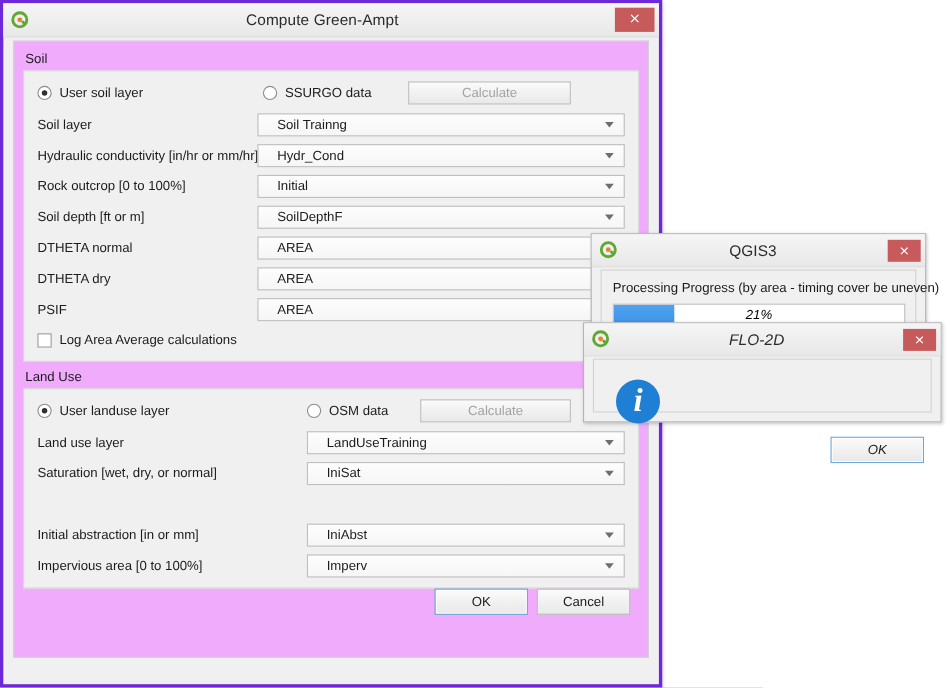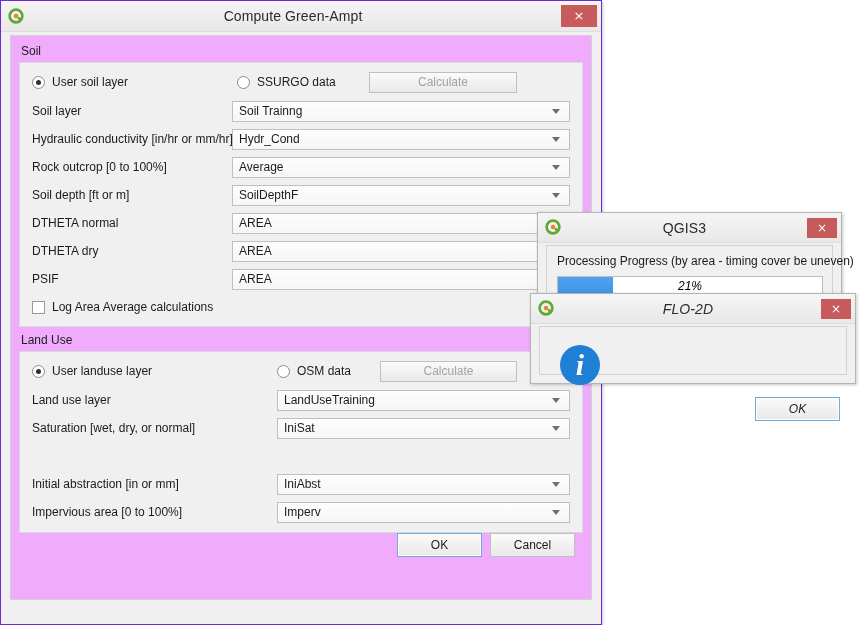--- a/index.html
+++ b/index.html
@@ -69,21 +69,21 @@
     line-height: 20px;
     font-size: 12px;
   }
 
   
   #main-dialog {
     left: 0px;
     top: 0px;
     width: 602px;
     height: 625px;
-    border: 1px solid #6d28d9;
+    border: 3px solid #6d28d9;
     background: #f0f0f0;
   }
   #main-dialog .titlebar { height: 31px; }
   .dlg-body {
     position: absolute;
     left: 9px;
     top: 34px;
     right: 9px;
     bottom: 24px;
     background: #f0abfc;
@@ -157,21 +157,21 @@
   .combo {
     height: 21px;
     background: linear-gradient(to bottom, #fdfdfd 0%, #f6f6f6 100%);
     border: 1px solid #bfbfbf;
     box-sizing: border-box;
     position: relative;
     display: flex;
     align-items: center;
     font-size: 12px;
     color: #1b1b1b;
-    padding-left: 6px;
+    padding-left: 17px;
     cursor: pointer;
   }
   .combo .arrow {
     position: absolute;
     right: 9px;
     top: 50%;
     margin-top: -2px;
     width: 0; height: 0;
     border-left: 4.5px solid transparent;
     border-right: 4.5px solid transparent;
@@ -323,21 +323,21 @@
           <span class="row-label">Hydraulic conductivity [in/hr or mm/hr]</span>
           <span class="combo" style="position:absolute; left:200px; right:0px;">
             <span>Hydr_Cond</span>
             <span class="arrow"></span>
           </span>
         </div>
 
         <div class="row" style="top:93px; left:12px; right:12px;">
           <span class="row-label">Rock outcrop [0 to 100%]</span>
           <span class="combo" style="position:absolute; left:200px; right:0px;">
-            <span>Average</span>
+            <span>Initial</span>
             <span class="arrow"></span>
           </span>
         </div>
 
         <div class="row" style="top:121px; left:12px; right:12px;">
           <span class="row-label">Soil depth [ft or m]</span>
           <span class="combo" style="position:absolute; left:200px; right:0px;">
             <span>SoilDepthF</span>
             <span class="arrow"></span>
           </span>

